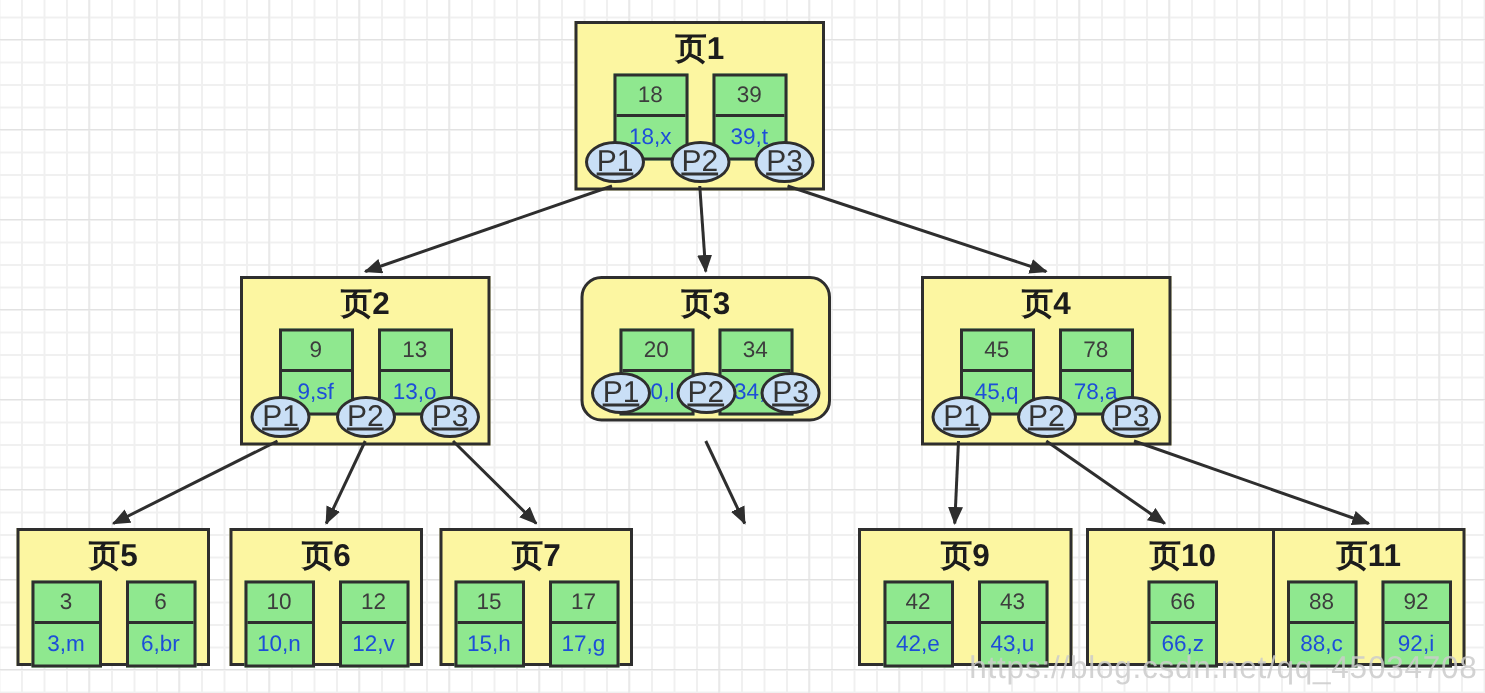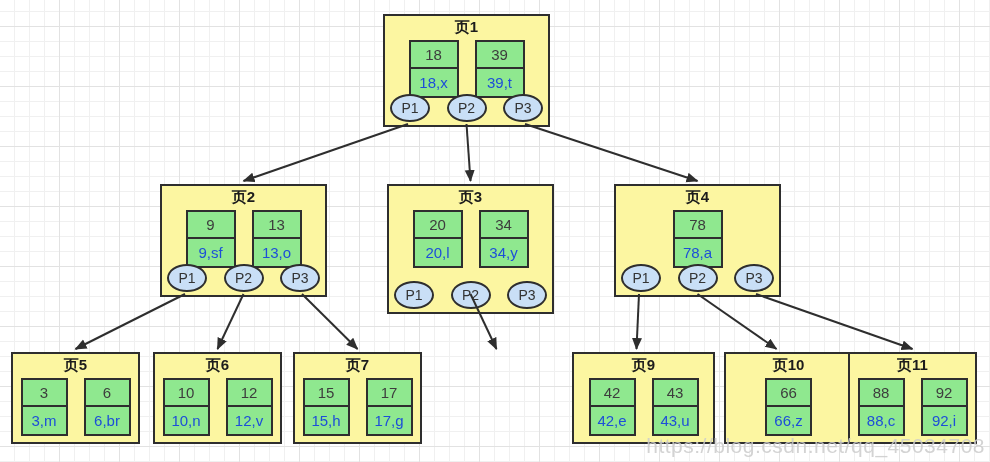--- a/index.html
+++ b/index.html
@@ -21,34 +21,34 @@
       linear-gradient(to bottom,#f0f0f0 1px,transparent 1px);
     background-size:60px 60px,60px 60px,15px 15px,15px 15px;
     background-position:-1px 0,0 26px,-1px 0,0 -4px;
     font-family:"Liberation Sans","DejaVu Sans",sans-serif;
   }
   .node{
     position:absolute;box-sizing:border-box;z-index:1;
     background:var(--node-fill);border:2px solid var(--border);
   }
   .node-title{
-    margin-top:2px;text-align:center;font-size:15px;font-weight:bold;color:#1c1c1c;
+    margin-top:2px;text-align:center;font-size:21px;font-weight:bold;color:#1c1c1c;
   }
   .cells{display:flex;justify-content:center;gap:16px;margin-top:3px;align-items:flex-end;}
   .cell{box-sizing:border-box;border:2px solid var(--border);background:var(--cell-fill);}
   .internal .cell{width:50px;}
   .leaf .cell{width:47px;}
   .cell-key{height:25px;line-height:25px;text-align:center;font-size:15px;color:#3d3d3d;
     border-bottom:2px solid var(--border);}
   .cell-value{height:27px;line-height:27px;text-align:center;font-size:15px;color:#1d4ed8;}
   .pointers{position:absolute;left:5px;right:5px;bottom:3px;display:flex;justify-content:space-between;}
   .pointer{
     box-sizing:border-box;width:40px;height:28px;border:2px solid var(--border);
     border-radius:50%;background:var(--pointer-fill);
-    text-align:center;font-size:14px;line-height:24px;color:#333;
+    text-align:center;font-size:20px;line-height:24px;color:#333;text-decoration:underline;
   }
   #arrow-layer{position:absolute;left:0;top:0;z-index:5;pointer-events:none;}
   #arrow-layer line{stroke:var(--arrow);stroke-width:2;}
   .watermark{
     position:absolute;right:5px;bottom:4px;z-index:6;
     font-size:21px;color:var(--watermark);opacity:.85;letter-spacing:.5px;
     pointer-events:none;
   }
 </style>
 </head>
@@ -102,41 +102,45 @@
           <div class="cell-key">13</div>
           <div class="cell-value">13,o</div>
         </div>
       </div>
       <div class="pointers">
         <div class="pointer">P1</div>
         <div class="pointer">P2</div>
         <div class="pointer">P3</div>
       </div>
     </div>
-    <div class="node internal" style="left: 387px; top: 184px; width: 167px; height: 130px;">
+    <div class="node internal" style="left: 387px; top: 184px; width: 167px; height: 97px; border-radius: 14px;">
       <div class="node-title">页3</div>
       <div class="cells">
         <div class="cell">
           <div class="cell-key">20</div>
           <div class="cell-value">20,l</div>
         </div>
         <div class="cell">
           <div class="cell-key">34</div>
           <div class="cell-value">34,y</div>
         </div>
       </div>
       <div class="pointers">
         <div class="pointer">P1</div>
         <div class="pointer">P2</div>
         <div class="pointer">P3</div>
       </div>
     </div>
     <div class="node internal" style="left: 614px; top: 184px; width: 167px; height: 113px;">
       <div class="node-title">页4</div>
       <div class="cells">
+        <div class="cell">
+          <div class="cell-key">45</div>
+          <div class="cell-value">45,q</div>
+        </div>
         <div class="cell">
           <div class="cell-key">78</div>
           <div class="cell-value">78,a</div>
         </div>
       </div>
       <div class="pointers">
         <div class="pointer">P1</div>
         <div class="pointer">P2</div>
         <div class="pointer">P3</div>
       </div>

